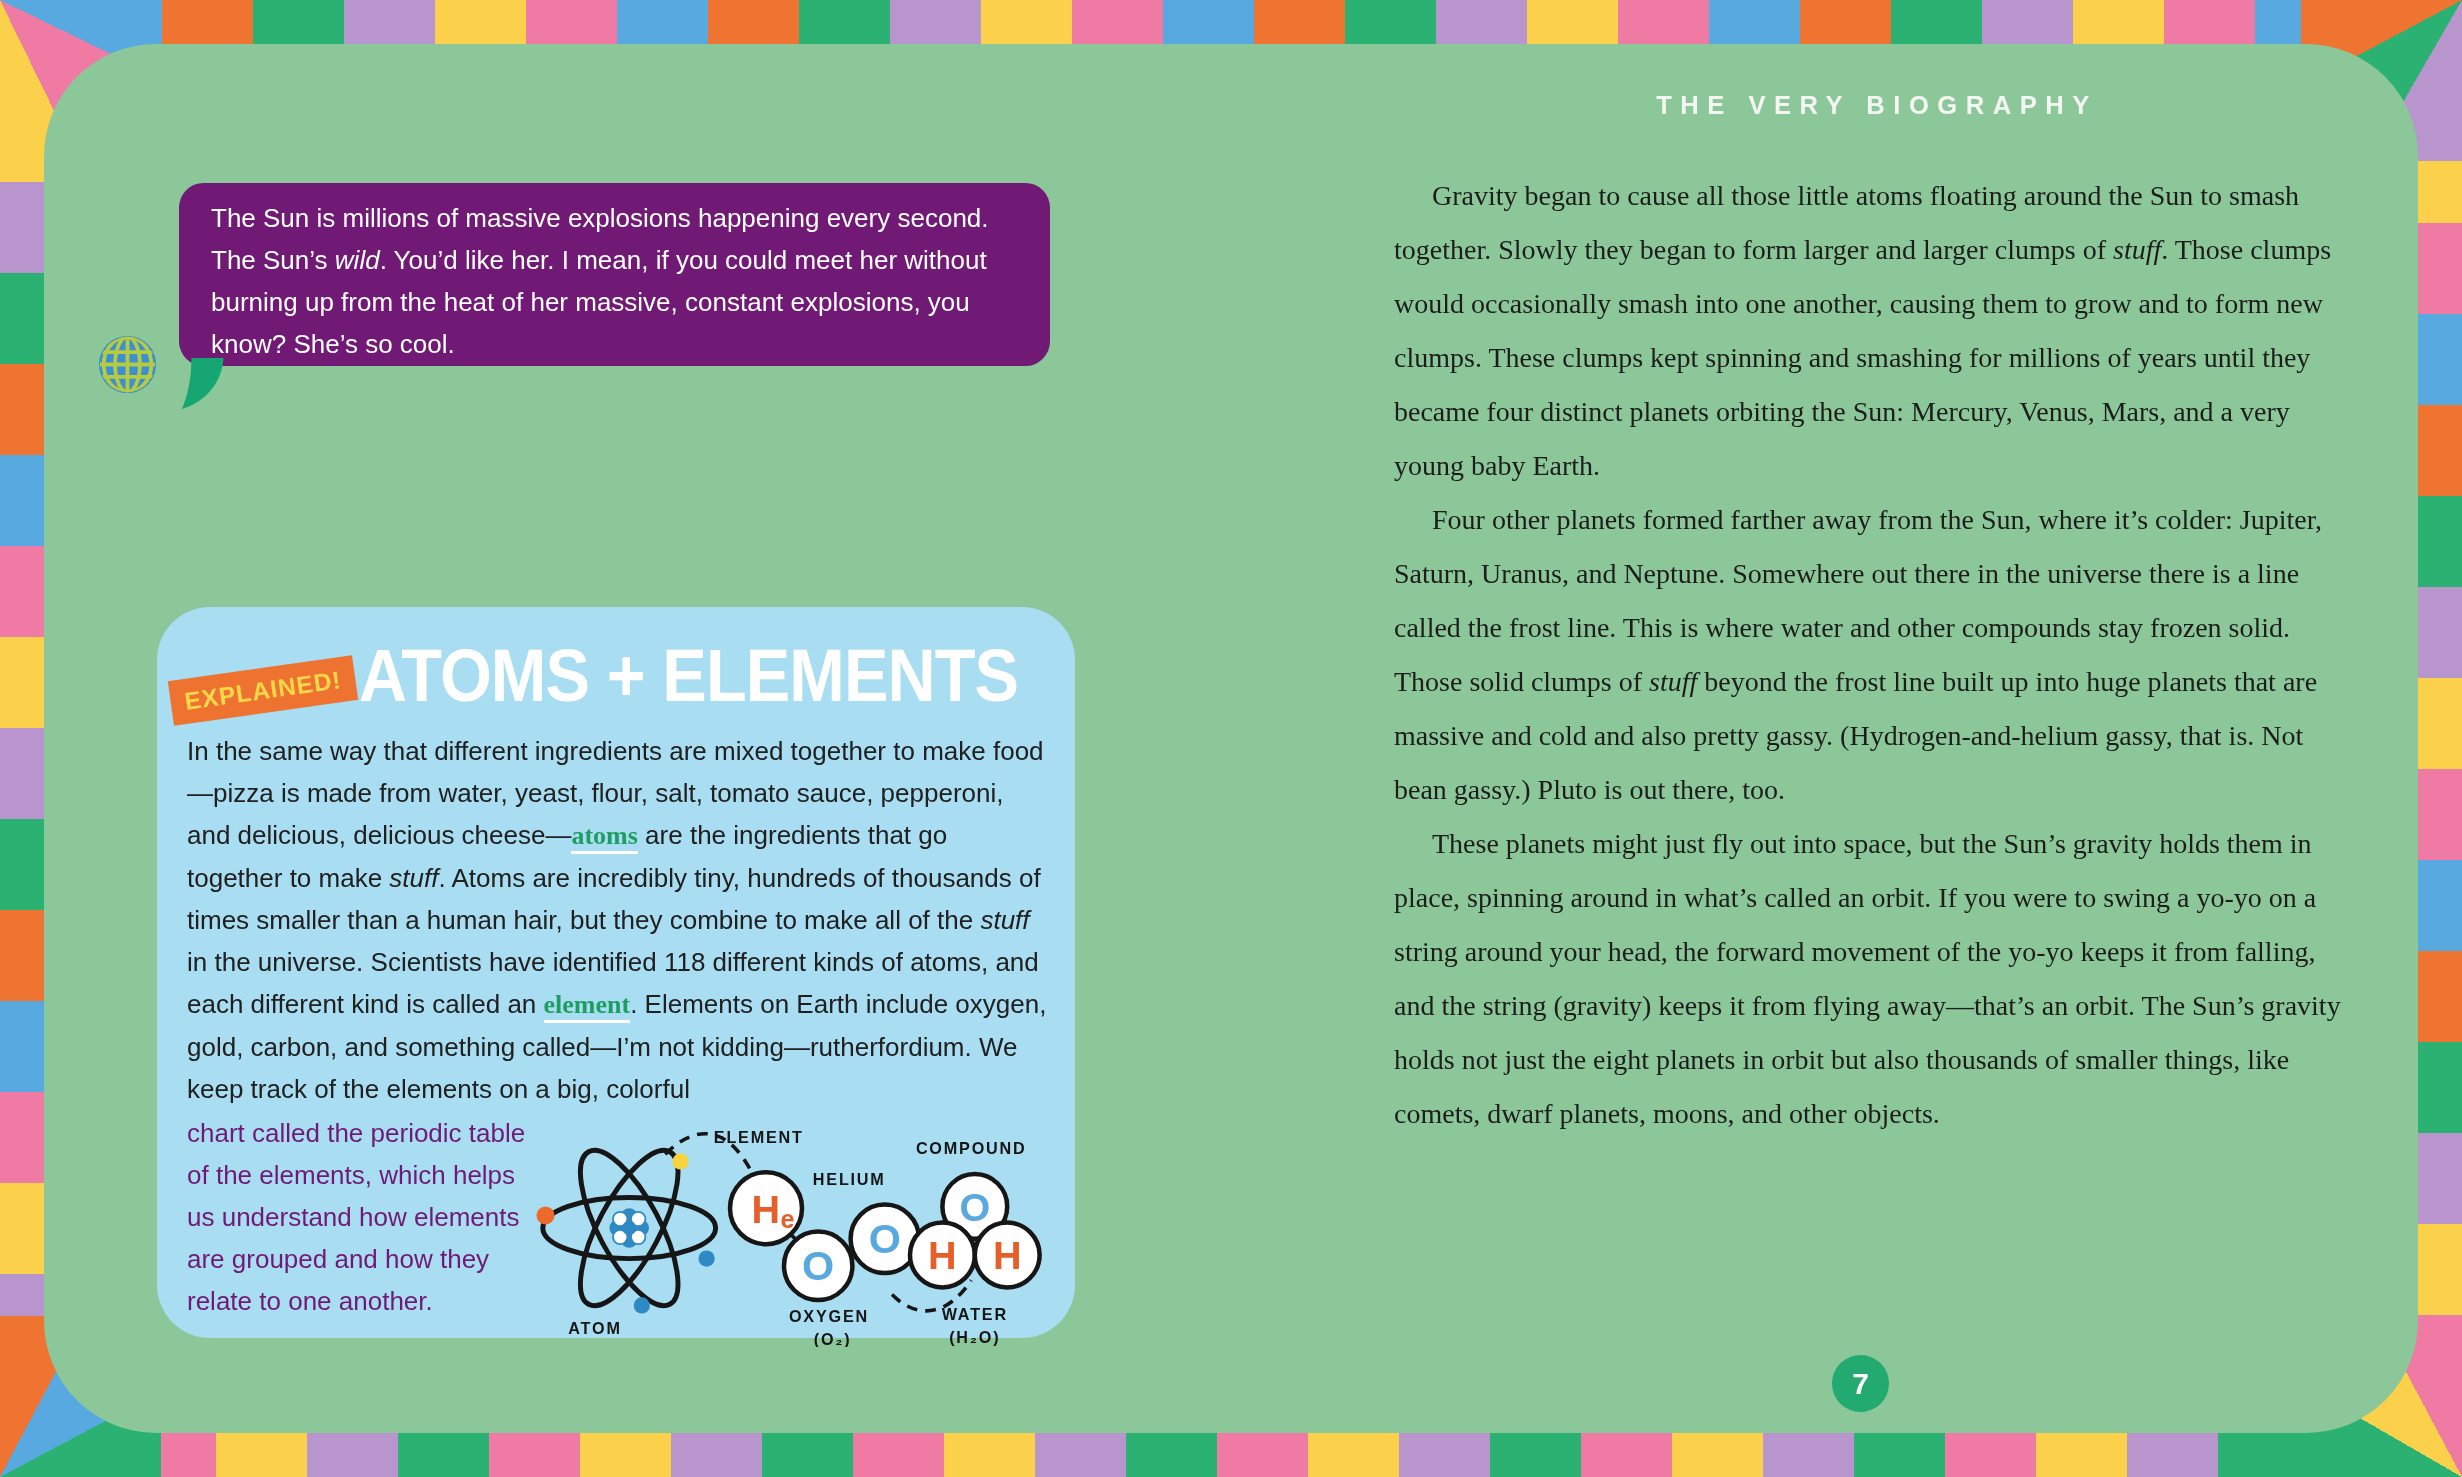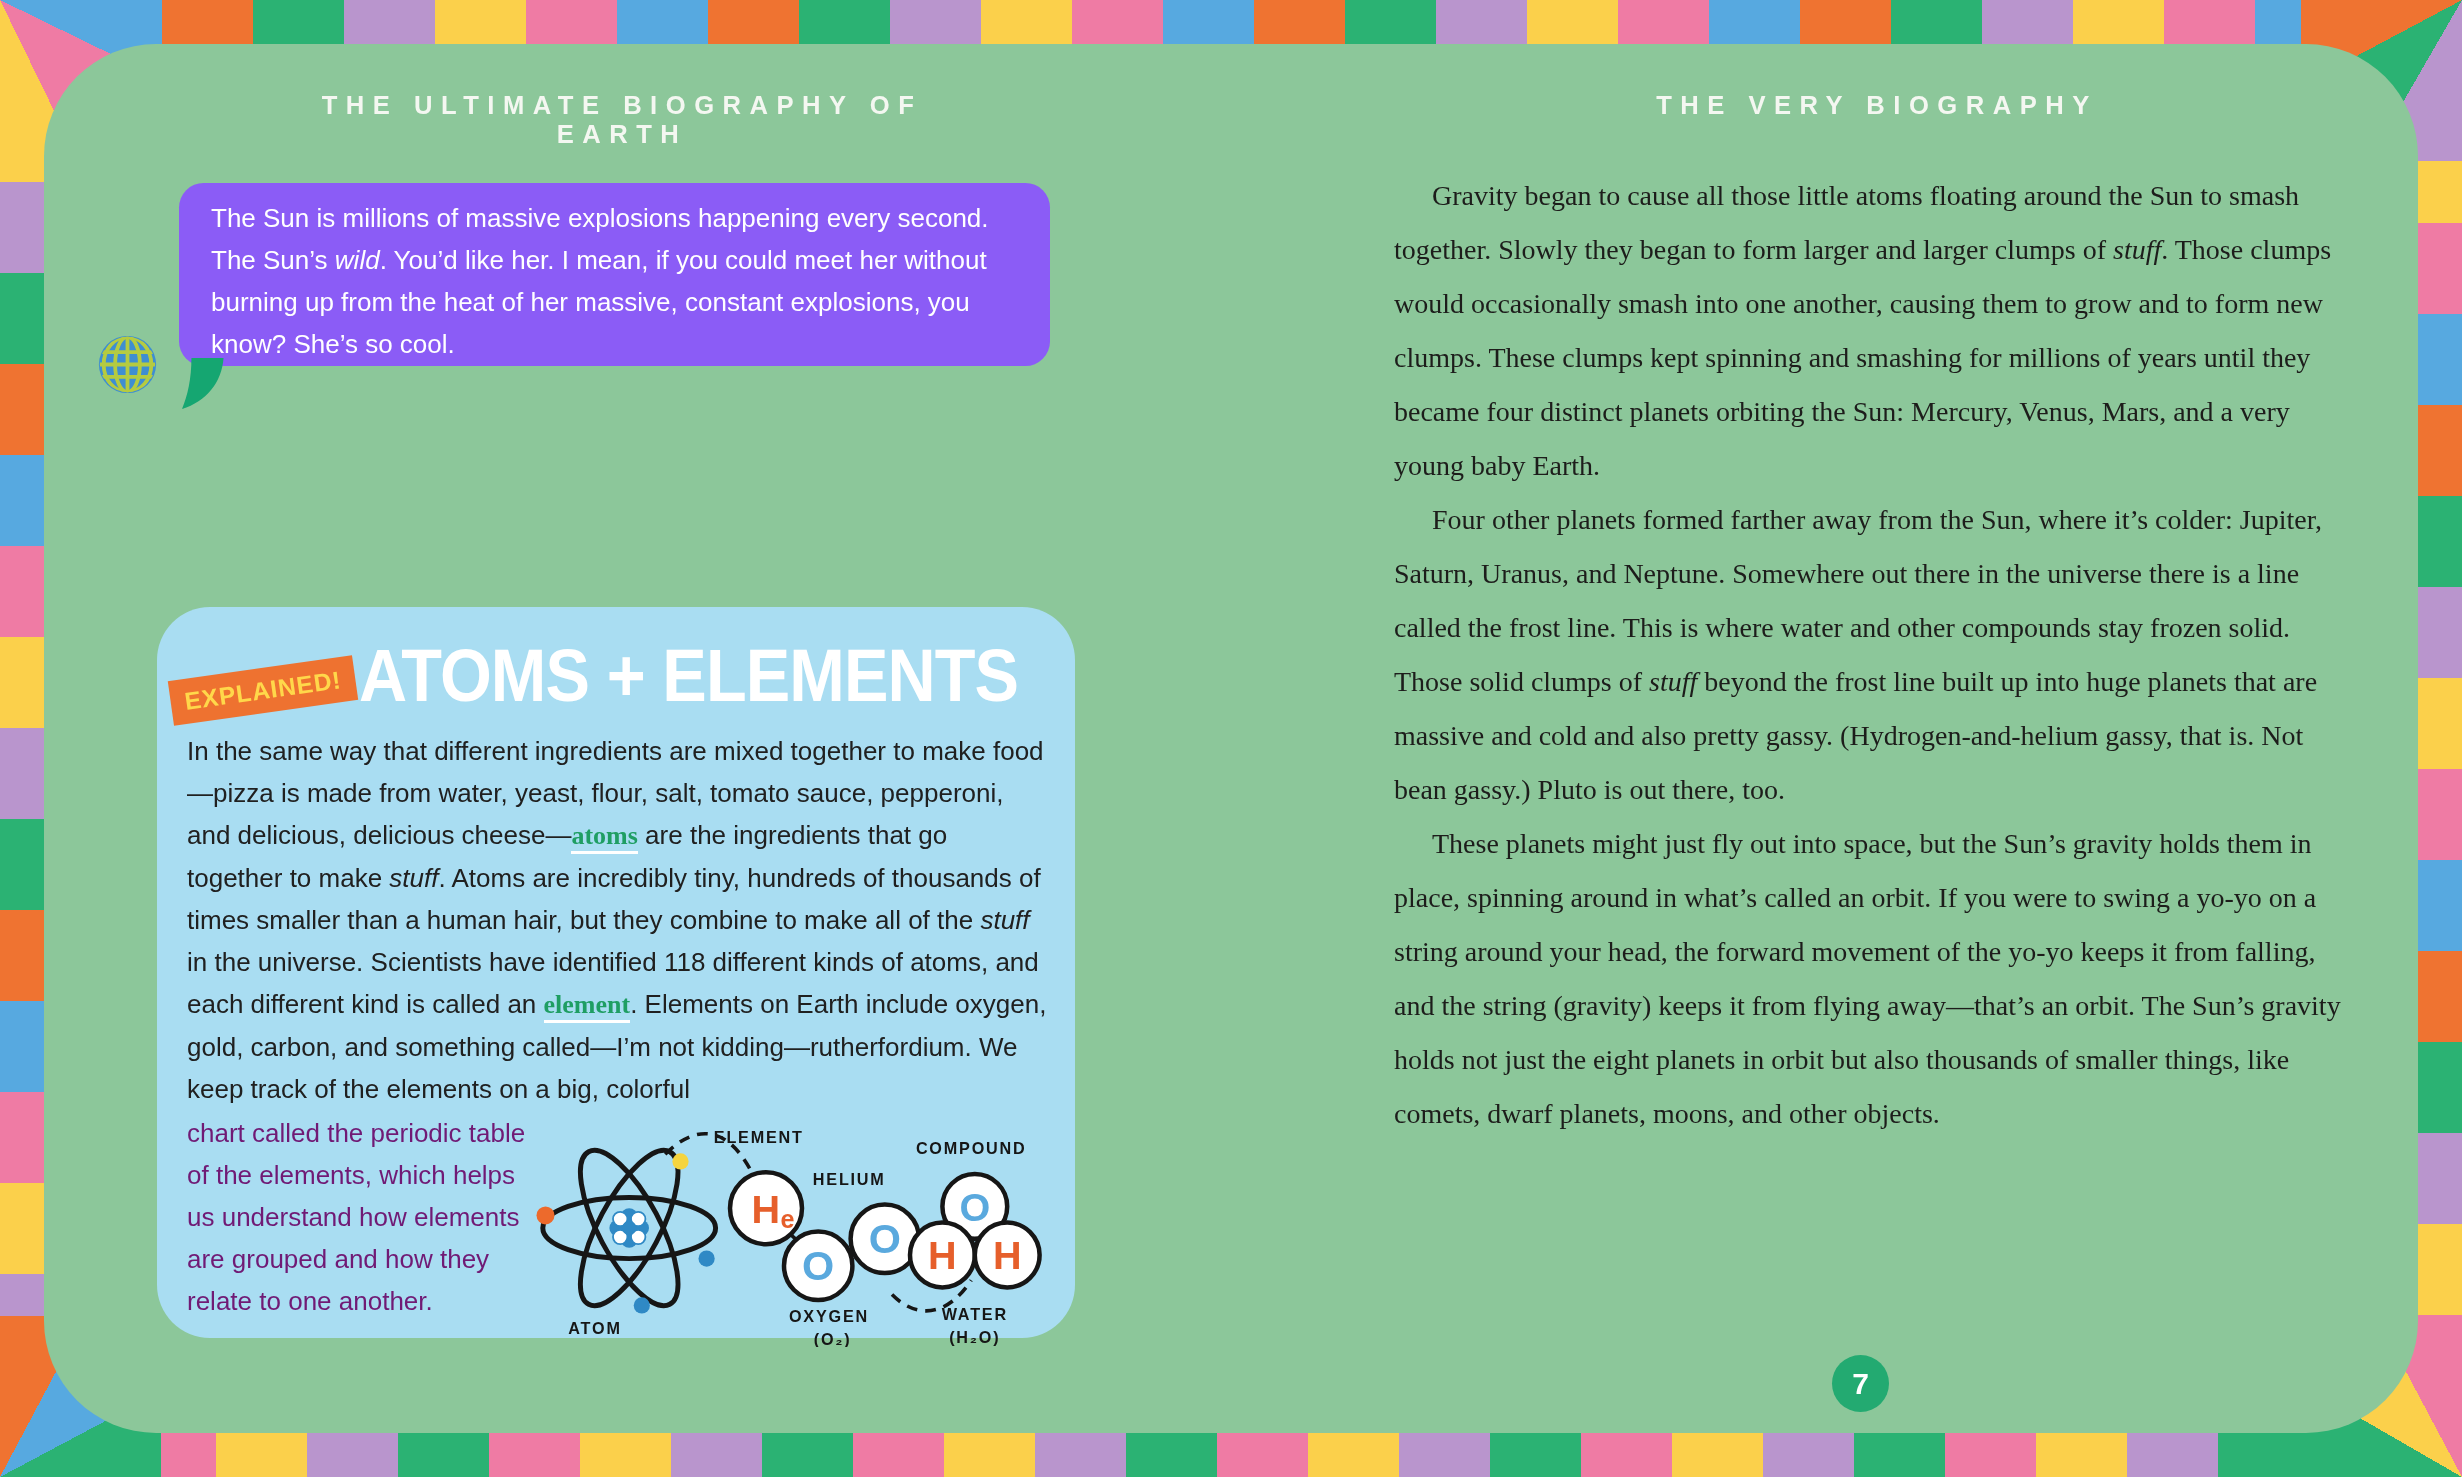--- a/index.html
+++ b/index.html
@@ -25,21 +25,21 @@
   .corner-br{right:0;bottom:0;background:conic-gradient(from 270deg at 100% 100%,#2bb273 0 30deg,#fbd04b 30deg 62deg,#ef7ba4 62deg 90deg);}
   .corner-bl{left:0;bottom:0;background:conic-gradient(from 0deg at 0 100%,#ef7331 0 28deg,#57a9e0 28deg 62deg,#2bb273 62deg 90deg);}
   
   .panel{position:absolute;left:44px;top:44px;right:44px;bottom:44px;border-radius:112px;
          background:#8cc79a;}
   .hdr{position:absolute;top:47px;width:720px;text-align:center;color:#f4f7f1;
        font-weight:700;font-size:25.6px;letter-spacing:8.5px;}
   .hdr-left{left:218px;}
   .hdr-right{left:1473px;}
   
-  .bubble{position:absolute;left:135px;top:139px;width:871px;height:183px;background:#8b5cf6;
+  .bubble{position:absolute;left:135px;top:139px;width:871px;height:183px;background:#701a75;
           border-radius:24.6px;box-sizing:border-box;padding:14px 32px 0;}
   .bubble-text{color:#ffffff;font-size:26px;line-height:42px;}
   .tail{position:absolute;left:138px;top:314px;}
   .globe{position:absolute;left:53px;top:290px;}
   
   .intro{position:absolute;left:98px;top:356px;width:933px;color:#1d1d1b;
          font-family:"Liberation Serif",serif;font-size:28px;line-height:54px;text-indent:38px;}
   
   .explainer{position:absolute;left:113px;top:563px;width:918px;height:731px;background:#a9ddf2;
              border-radius:53px;box-sizing:border-box;padding:23px 30px 13.3px;}
@@ -72,21 +72,20 @@
   <div class="edge edge-bottom"></div>
   <div class="edge edge-left"></div>
   <div class="edge edge-right"></div>
   <div class="corner corner-tl"></div>
   <div class="corner corner-tr"></div>
   <div class="corner corner-br"></div>
   <div class="corner corner-bl"></div>
 
   <div class="panel">
 
-    <div class="hdr hdr-left">THE ULTIMATE BIOGRAPHY OF EARTH</div>
 
     <div class="bubble">
       <div class="bubble-text"><span>The Sun is millions of massive explosions happening every second. The Sun’s </span><span class="it">wild</span><span>. You’d like her. I mean, if you could meet her without burning up from the heat of her massive, constant explosions, you know? She’s so cool.</span></div>
     </div>
     <svg class="tail" width="51" height="55" viewBox="0 0 54 58">
       <path d="M10 0 C10 22 6 40 0 54 C26 46 42 26 44 0 Z" fill="#15a671"></path>
     </svg>
     <svg class="globe" width="61" height="61" viewBox="0 0 64 64">
       <defs>
           <clipPath id="gc">

